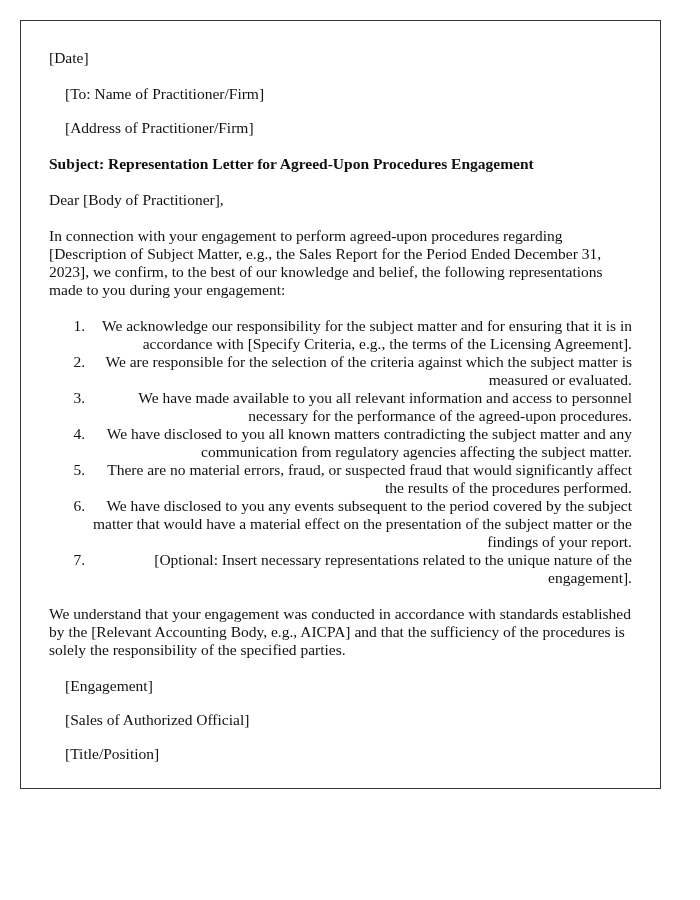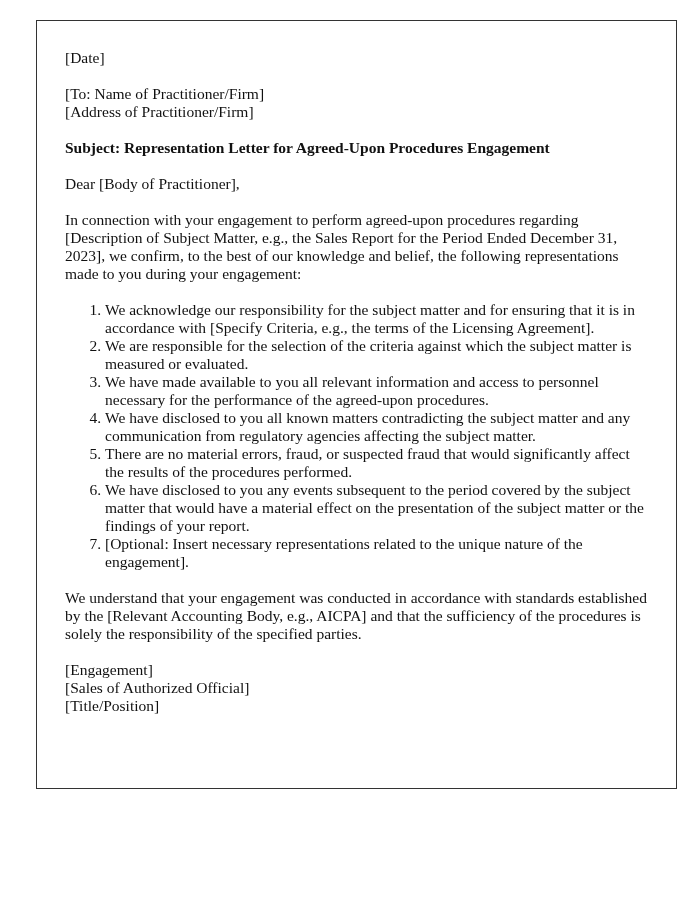--- a/index.html
+++ b/index.html
@@ -11,43 +11,44 @@
       overflow: hidden;
     }
     body {
       font-family: "Liberation Serif", "DejaVu Serif", serif;
       font-size: 15.5px;
       line-height: 18px;
       color: #111111;
     }
     .letter {
       position: absolute;
-      left: 36px;
+      left: 20px;
       top: 20px;
       width: 641px;
       height: 769px;
       box-sizing: border-box;
       border: 1px solid #333333;
       padding: 28px 28px 0 28px;
     }
     p {
       margin: 0 0 18px 0;
     }
     .block p.line {
-      margin: 0;
+      margin: 16px;
     }
     .block {
       margin-bottom: 18px;
     }
     .subject {
       font-weight: bold;
     }
     ol {
       margin: 0 0 18px 0;
       padding-left: 40px;
+      text-align: right;
     }
     ol li {
       margin: 0;
       padding-left: 0;
     }
   </style>
 </head>
 <body>
 
 <div class="letter">

